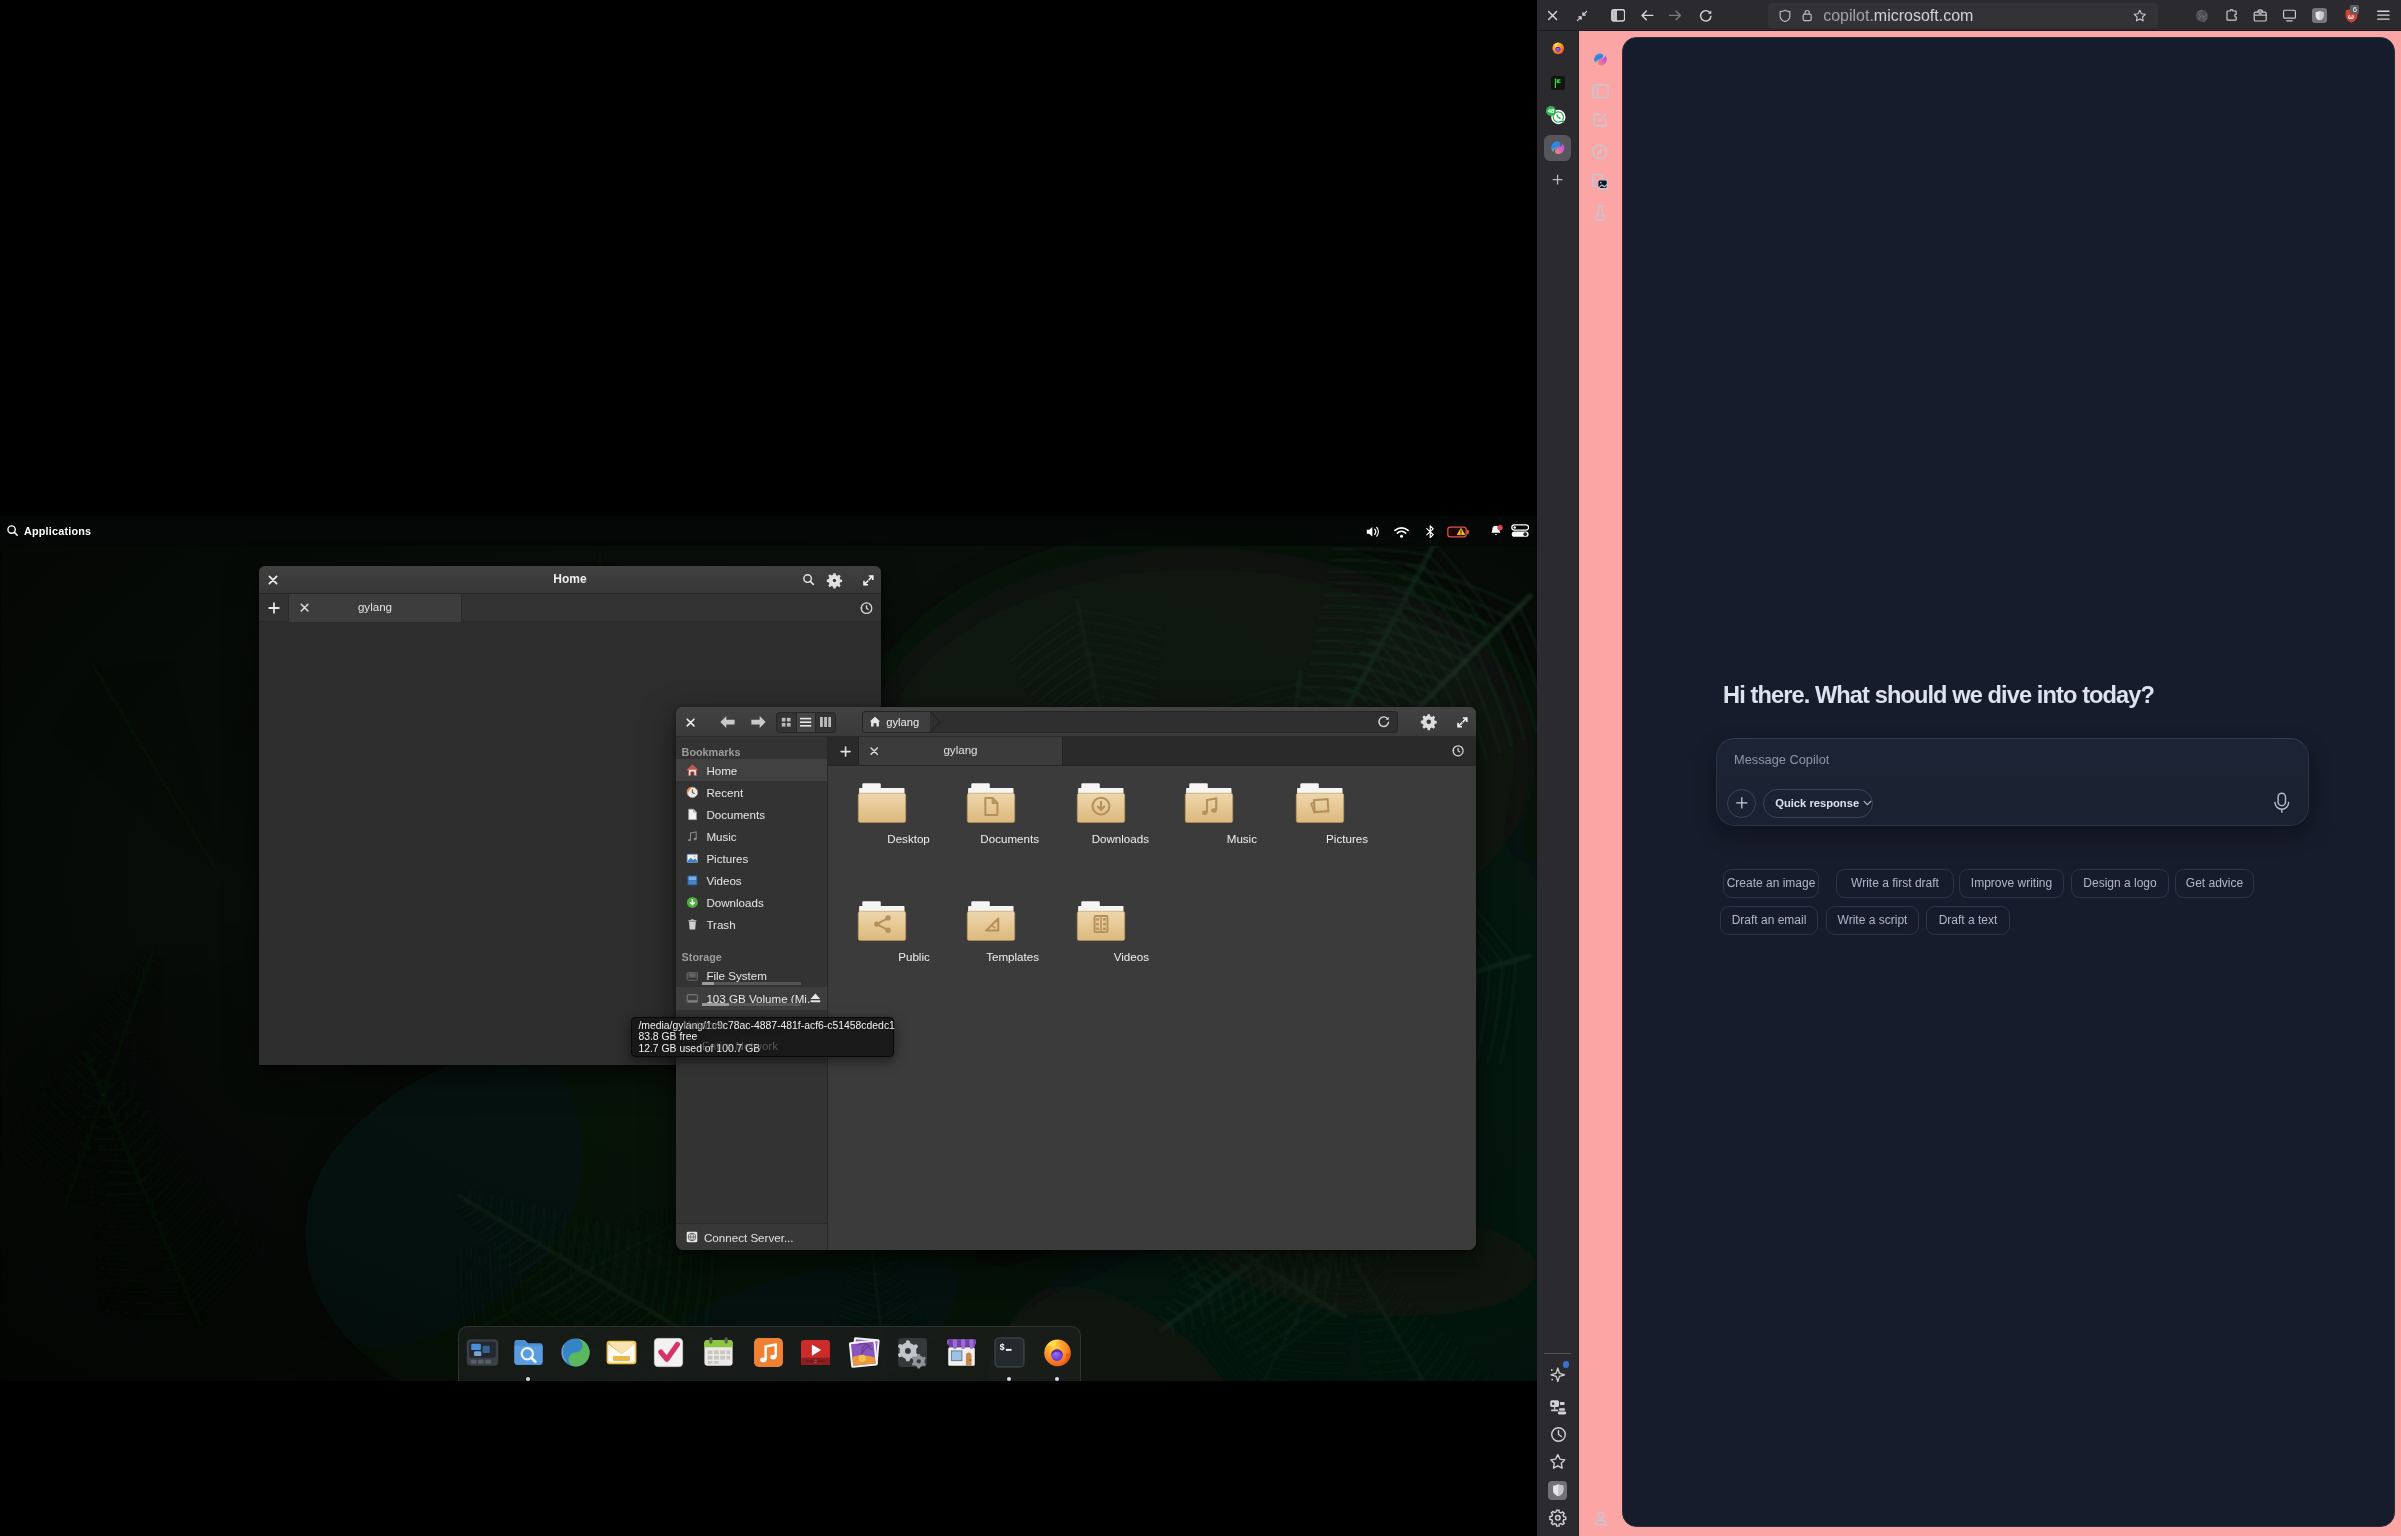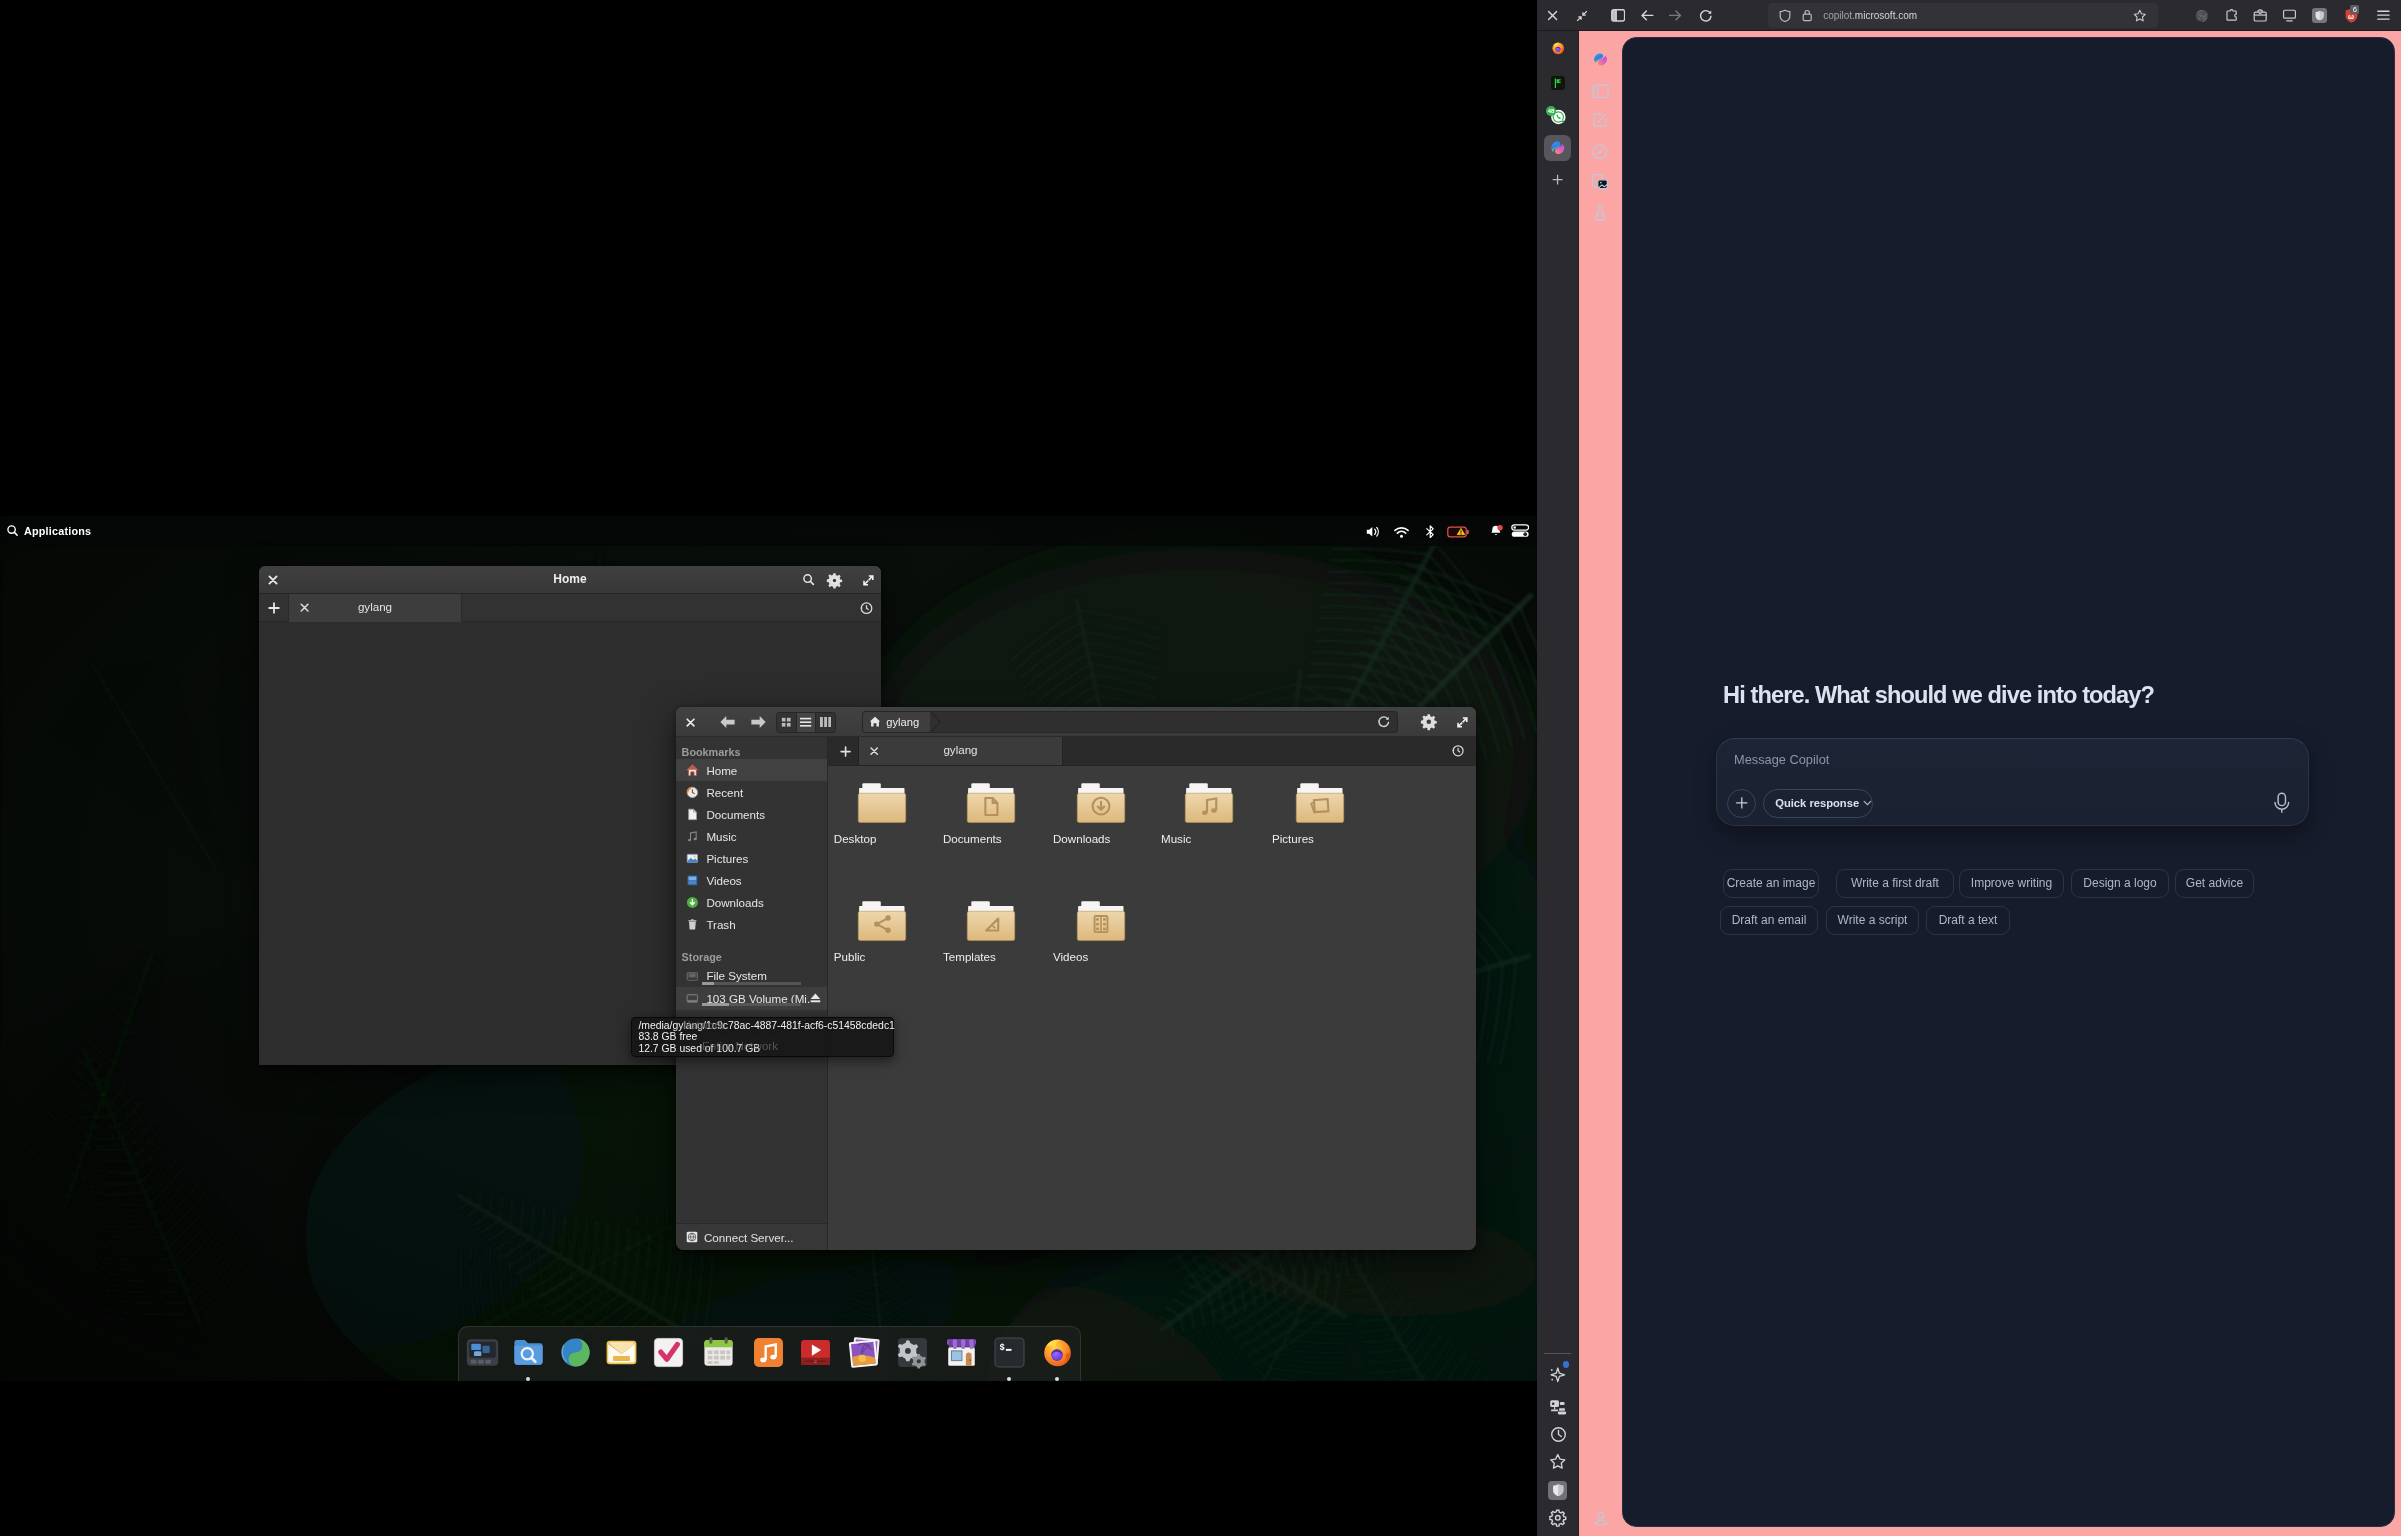--- a/index.html
+++ b/index.html
@@ -20,21 +20,21 @@
 
 #files{left:676px;top:191px;width:800px;height:543px;border-radius:6.4px 6.4px 8px 8px;background:#3b3b3b}
 #files .tb{height:30px;background:linear-gradient(#424242,#3a3a3a);border-bottom:0.8px solid #2b2b2b;border-radius:6.4px 6.4px 0 0;position:relative}
 #files .tabbar{height:29px;background:#2a2a2a;border-bottom:0.8px solid #242424;position:absolute;left:152px;right:0;top:30px}
 #files .side{position:absolute;left:0;top:30px;bottom:0;width:152px;background:#333;border-radius:0 0 0 8px;border-right:0.8px solid #282828}
 #files .content{position:absolute;left:153px;right:0;top:59px;bottom:0;background:#3b3b3b;border-radius:0 0 8px 0}
 .srow{position:relative;height:22px;display:flex;align-items:center;padding-left:9.6px;font-size:11.6px;color:#e6e6e6}
 .srow .ic{width:12.8px;height:12.8px;margin-right:8px;flex:0 0 12.8px}
 .shead{padding:6.4px 0 1.6px 5.6px;font-size:10.8px;font-weight:700;color:#9c9c9c}
 
-.fold{position:absolute;width:96px;text-align:left}
+.fold{position:absolute;width:96px;text-align:right}
 .fold .lbl{margin-top:8.8px;font-size:11.6px;color:#eee}
 
 #dock{position:absolute;left:458px;top:810px;width:623px;height:55px;background:rgba(28,30,28,.82);border-radius:9.6px 9.6px 0 0;border:0.8px solid rgba(70,74,70,.5);border-bottom:none}
 .dicon{position:absolute;top:8.8px;width:33px;height:33px}
 .ddot{position:absolute;top:50px;width:4px;height:4px;border-radius:50%;background:#cfe0f0}
 
 #browser{position:absolute;left:1537px;top:0;width:865px;height:1537px;background:#2b2b2f}
 #btoolbar{position:absolute;left:0;top:0;width:865px;height:31px;background:#2b2b2f;border-bottom:0.8px solid #1c1c20}
 #urlbar{position:absolute;left:231px;top:3.2px;width:390px;height:25px;background:#323237;border-radius:4px;display:flex;align-items:center}
 #tabstrip{position:absolute;left:0;top:31px;width:42px;bottom:0;background:#2b2b2f;border-right:0.8px solid #222226}
@@ -646,21 +646,21 @@
           <path d="M15.3 1.8 v4 h-4z" fill="#d6d6da"></path>
         </svg>
   <div id="urlbar">
    <svg style="margin-left:11.2px" width="12" height="13.6" viewBox="0 0 15 17">
             <path d="M7.5 1.5 C9.5 2.6 11.5 3.2 13.5 3.3 V9 c0 3.4-2.5 5.6-6 6.7 C4 14.6 1.5 12.4 1.5 9 V3.3 C3.5 3.2 5.5 2.6 7.5 1.5z" fill="none" stroke="#b9bac0" stroke-width="1.5"></path>
           </svg>
    <svg style="margin-left:11.2px" width="10.4" height="12.8" viewBox="0 0 13 16">
             <rect x="1.5" y="6.5" width="10" height="8" rx="1.6" fill="none" stroke="#b9bac0" stroke-width="1.5"></rect>
             <path d="M3.8 6.5 V4.6 a2.7 2.7 0 0 1 5.4 0 V6.5" fill="none" stroke="#b9bac0" stroke-width="1.5"></path>
           </svg>
-   <span style="margin-left:10.4px;font-size:10px;color:#a2a3a9">copilot.<span style="color:#d2d3d8">microsoft.com</span></span>
+   <span style="margin-left:10.4px;font-size:16px;color:#a2a3a9">copilot.<span style="color:#d2d3d8">microsoft.com</span></span>
    <svg style="position:absolute;right:11.2px;top:5.6px" width="13.6" height="13.6" viewBox="0 0 17 17">
             <path d="M8.5 1.6 l2.1 4.3 4.8.7 -3.5 3.4.8 4.8 -4.2-2.3 -4.2 2.3.8-4.8 -3.5-3.4 4.8-.7z" fill="none" stroke="#c9cacF" stroke-width="1.4" stroke-linejoin="round"></path>
           </svg>
   </div>
   <svg class="abs" style="left:658px;top:8.8px" width="13.6" height="13.6" viewBox="0 0 17 17">
           <circle cx="8.5" cy="8.5" r="7.5" fill="#4e4e54"></circle>
           <path d="M3 5 a7.5 7.5 0 0 1 6-3 M10 16 a8 8 0 0 0 5-5 M4 13 l4-5 4 2 3-4" stroke="#707077" stroke-width="1.2" fill="none"></path>
           <circle cx="6" cy="7" r="1.4" fill="#66666d"></circle>
           <circle cx="11" cy="11.5" r="1.8" fill="#5e5e65"></circle>
         </svg>

